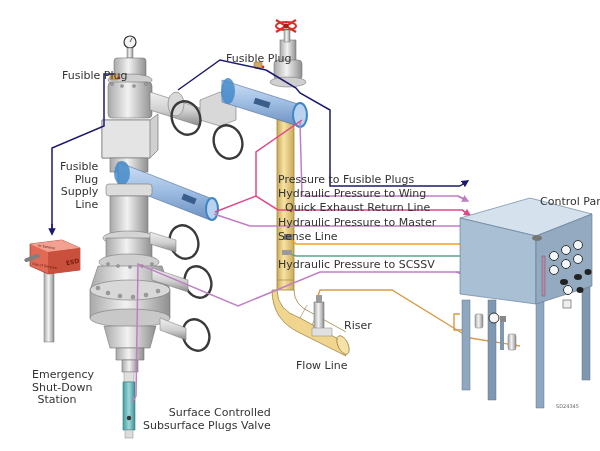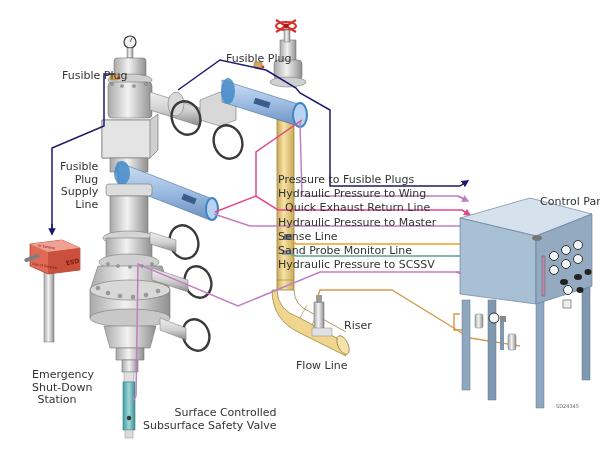--- a/index.html
+++ b/index.html
@@ -285,30 +285,29 @@
 <div class="lbl ml" style="left:60px;top:161px;">Fusible
 Plug
 Supply
 Line</div>
 
 <div class="lbl r" style="right:162px;top:174px;width:160px;">Pressure to Fusible Plugs</div>
 <div class="lbl r" style="right:162px;top:188px;width:160px;">Hydraulic Pressure to Wing</div>
 <div class="lbl r" style="right:162px;top:202px;width:153px;">Quick Exhaust Return Line</div>
 <div class="lbl r" style="right:162px;top:217px;width:160px;">Hydraulic Pressure to Master</div>
 <div class="lbl r" style="right:162px;top:231px;width:160px;">Sense Line</div>
-<div class="lbl r" style="right:162px;top:245px;width:160px;">Sand Probe Monitor Line</div>
 <div class="lbl r" style="right:162px;top:259px;width:160px;">Hydraulic Pressure to SCSSV</div>
 
 <div class="lbl" style="left:540px;top:196px;">Control Panel</div>
 
 <div class="lbl c ml" style="left:32px;top:369px;width:50px;">Emergency
 Shut-Down
 Station</div>
 <div class="lbl" style="left:66px;top:259px;font-size:6px;color:#7a1a10;font-weight:bold;transform:rotate(-12deg);">ESD</div>
 <div class="lbl" style="left:38px;top:245px;font-size:3.5px;color:#5a140c;transform:rotate(10deg);">In Service</div>
 <div class="lbl" style="left:32px;top:264px;font-size:3.5px;color:#5a140c;transform:rotate(10deg);">Out of Service</div>
 
 <div class="lbl ml" style="left:143px;top:407px;">Surface Controlled
-Subsurface Safety Valve</div>
+Subsurface Plugs Valve</div>
 <div class="lbl" style="left:344px;top:320px;">Riser</div>
 <div class="lbl" style="left:296px;top:360px;">Flow Line</div>
 <div class="lbl" style="left:556px;top:404px;font-size:5px;color:#666;">SD24345</div>
 </div>
 
 </body></html>

